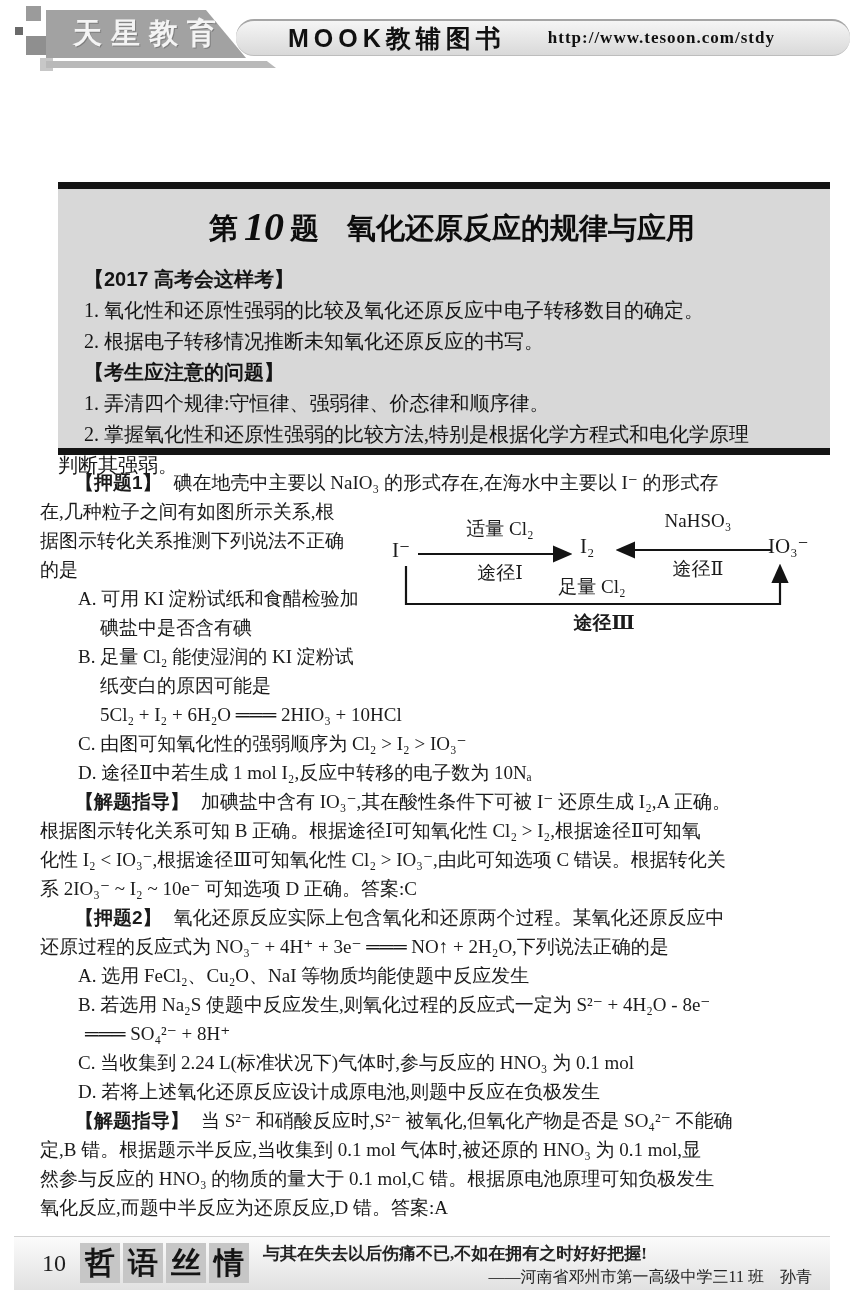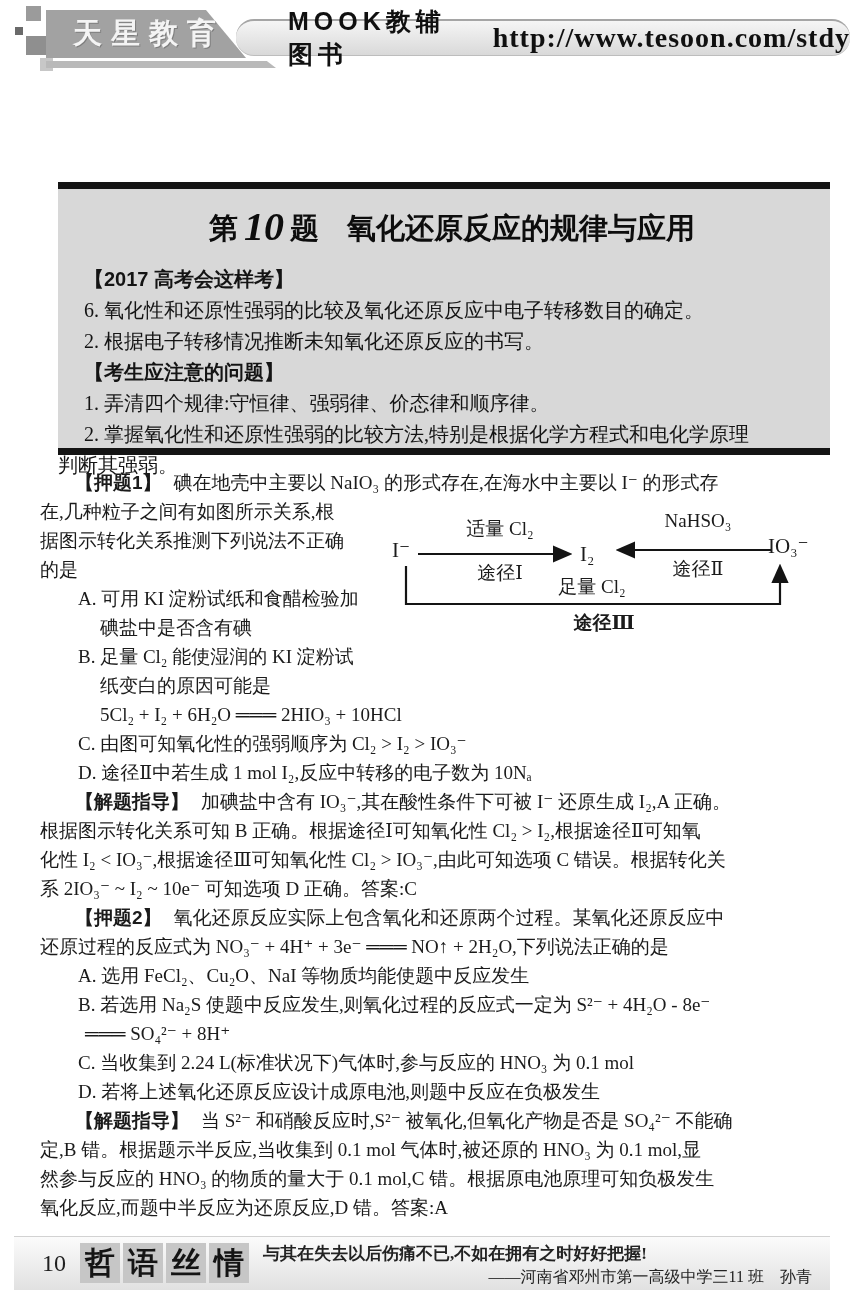--- a/index.html
+++ b/index.html
@@ -30,21 +30,21 @@
   .strip {
     position:absolute; left:236px; top:19px; width:614px; height:37px;
     background:linear-gradient(#f5f5f5,#d9d9d9);
     border-top:2px solid #a5a5a5; border-bottom:1px solid #bdbdbd;
     display:flex; align-items:center; gap:42px; padding-left:52px;border-radius:18px;
   }
   .strip-brand {
     font-family:"Liberation Sans","DejaVu Sans",sans-serif; font-weight:bold;
     font-size:25px; color:#101010; letter-spacing:5px;
   }
-  .strip-url { font-weight:bold; font-size:28px; color:#101010; letter-spacing:1px; }
+  .strip-url { font-weight:bold; font-size:17px; color:#101010; letter-spacing:1px; }
   
   .title-box {
     position:absolute; left:40px; top:182px; width:772px; height:273px;
     background:#d8d8d8; border-top:7px solid #141414; border-bottom:7px solid #141414;
     padding:10px 10px 0 26px;
     margin-left:18px;
   }
   .box-title { text-align:center; margin:4px 0 14px 0; white-space:nowrap; }
   .box-title .zh {
     font-family:"Liberation Sans","DejaVu Sans",sans-serif; font-weight:bold; font-size:29px; color:#0d0d0d;
@@ -67,21 +67,21 @@
   .ind35 { padding-left:35px; }
   .ind38 { padding-left:38px; }
   .ind45 { padding-left:45px; }
   .ind60 { padding-left:60px; }
   
   .diagram { position:absolute; left:352px; top:40px; width:426px; height:132px; background:#fff; }
   .diagram svg { position:absolute; left:0; top:0; }
   .dlab { position:absolute; font-size:19px; white-space:nowrap; text-align:center; }
   .dnode { position:absolute; font-size:21px; white-space:nowrap; }
   .node-i   { left:0px;   top:30px; }
-  .node-i2  { left:188px; top:34px; }
+  .node-i2  { left:188px; top:26px; }
   .node-io3 { left:376px; top:26px; }
   .lab-p1t { left:48px;  top:8px;  width:120px; }
   .lab-p1b { left:48px;  top:52px; width:120px; }
   .lab-p2t { left:244px; top:2px;  width:124px; }
   .lab-p2b { left:244px; top:48px; width:124px; }
   .lab-p3t { left:140px; top:66px; width:120px; }
   .lab-p3b { left:152px; top:102px; width:120px; font-weight:bold; }
   
   .footer {
     position:absolute; left:14px; top:1236px; width:816px; height:54px;
@@ -117,21 +117,21 @@
       <span class="strip-brand">MOOK教辅图书</span>
       <span class="strip-url">http://www.tesoon.com/stdy</span>
     </div>
   </div>
 
   <div class="title-box">
     <div class="box-title">
       <span class="zh">第</span><span class="num">10</span><span class="zh">题</span><span class="gap"></span><span class="zh">氧化还原反应的规律与应用</span>
     </div>
     <div class="box-ln box-hd">【2017 高考会这样考】</div>
-    <div class="box-ln">6. 氧化性和还原性强弱的比较及氧化还原反应中电子转移数目的确定。</div>
+    <div class="box-ln">1. 氧化性和还原性强弱的比较及氧化还原反应中电子转移数目的确定。</div>
     <div class="box-ln">2. 根据电子转移情况推断未知氧化还原反应的书写。</div>
     <div class="box-ln box-hd">【考生应注意的问题】</div>
     <div class="box-ln">1. 弄清四个规律:守恒律、强弱律、价态律和顺序律。</div>
     <div class="box-ln">2. 掌握氧化性和还原性强弱的比较方法,特别是根据化学方程式和电化学原理</div>
     <div class="box-ln box-outdent">判断其强弱。</div>
   </div>
 
   <div class="main">
 
     <div class="diagram">

